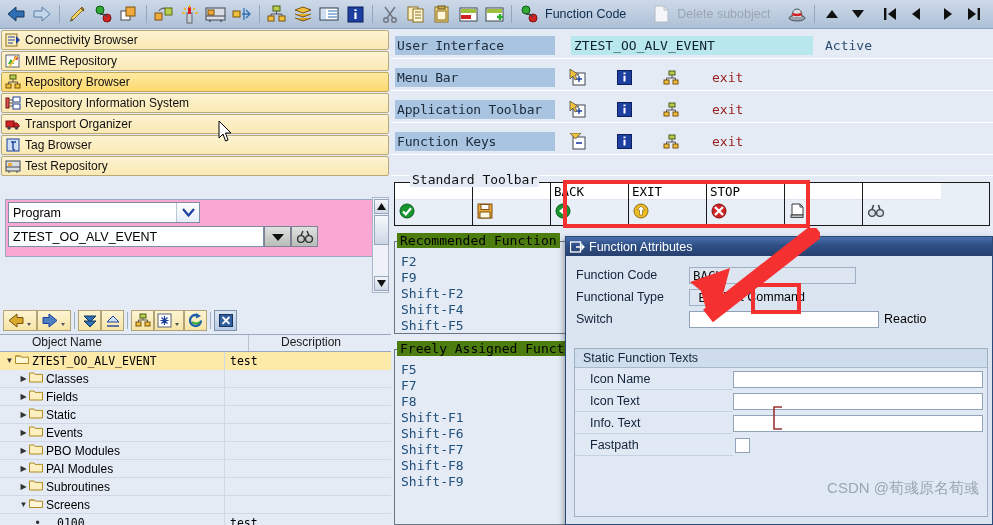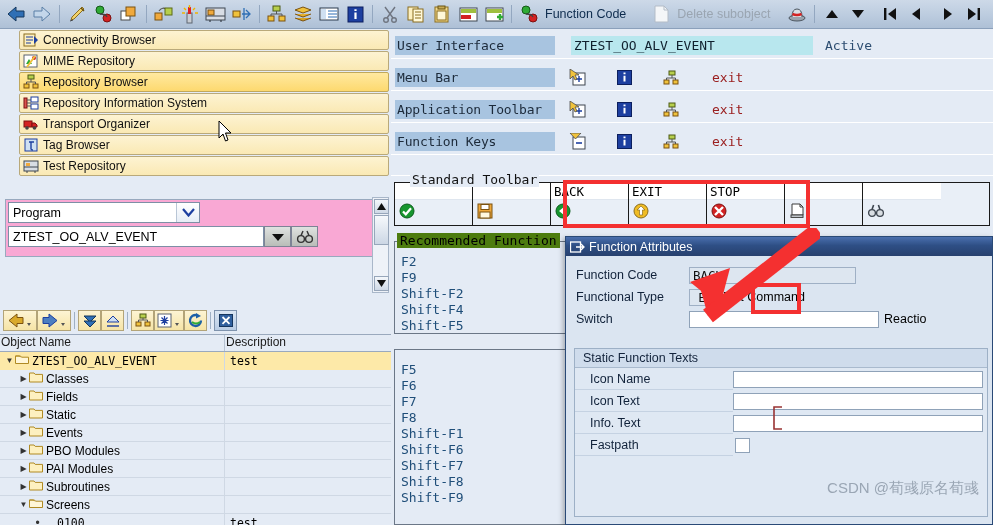--- a/index.html
+++ b/index.html
@@ -23,21 +23,21 @@
   .tbtn { width:26px; height:25px; display:flex; align-items:center; justify-content:center;
           cursor:pointer; }
   .tbtn svg { display:block; }
   .tsep { width:1px; height:18px; background:#93a7c0; margin:0 4px; }
   .tlabel { font-size:12.5px; color:#0d2b4d; padding-left:3px; white-space:nowrap; }
   .tlabel.dim { color:#9aa5b1; }
 
   
   #leftpanel { position:absolute; left:0; top:29px; width:391px; height:496px; background:#e4ebf5; }
   .navbtn {
-    height:20px; margin:1px 2px 1px 19px;
+    height:20px; margin:1px 2px 1px 1px;
     background: linear-gradient(180deg,#fdf3d2 0%,#fae9b4 100%);
     border:1px solid #b9a97a; border-radius:2px;
     display:flex; align-items:center; padding-left:3px; cursor:pointer;
     font-size:12px; color:#111;
   }
   .navbtn.sel { background: linear-gradient(180deg,#ffe9a0 0%,#fdd96f 100%); border-color:#c0a85c; }
   .navbtn .nicon { width:16px; height:16px; margin-right:4px; flex:0 0 16px; }
   .navbtn .nlabel { white-space:nowrap; }
 
   #cursor { position:absolute; left:218px; top:92px; width:16px; height:22px; pointer-events:none; }
@@ -73,21 +73,21 @@
   .ytb.w23 { width:23px; }
   .ytb.w30 { width:30px; }
   .ytbsep { width:1px; height:17px; background:#9fb0c4; margin:0 3px; }
   .bluetb { width:23px; height:21px; background:linear-gradient(180deg,#dbe6f3,#b9cce4);
             border:1px solid #7f93ad; display:flex; align-items:center; justify-content:center; cursor:pointer; }
 
   
   #tree { position:absolute; left:0px; top:305px; width:391px; height:220px; }
   #treehead { display:flex; height:18px; background:#e4ebf5;
               border-top:1px solid #9aa9bd; border-bottom:1px solid #9aa9bd; }
-  #treehead .th { font-size:12px; padding-left:1px; color:#1b1b1b; }
+  #treehead .th { font-size:12px; padding-left:8px; color:#1b1b1b;margin-left:24px; }
   #treehead .th.c1 { width:225px; border-right:1px solid #b7c3d2; }
   #treehead .th.c2 { flex:1; }
   .trow { display:flex; height:18px; border-bottom:1px solid #cfd8e4; font-size:12px; align-items:center; }
   .trow .c1 { width:225px; border-right:1px solid #cfd8e4; height:18px; display:flex; align-items:center; }
   .trow .c2 { flex:1; padding-left:5px; height:18px; display:flex; align-items:center; }
   .trow.sel .c1, .trow.sel .c2 { background:#fde9a8; }
   .twist { width:11px; text-align:center; font-size:8px; color:#333; }
   .tfolder { width:14px; margin-right:3px; }
 
   
@@ -835,23 +835,23 @@
     <div id="reckeys" style="padding-top:11px;">
         <div class="keyline">F2</div>
         <div class="keyline">F9</div>
         <div class="keyline">Shift-F2</div>
         <div class="keyline">Shift-F4</div>
         <div class="keyline">Shift-F5</div>
       </div>
   </div>
 
   <div class="grpbox" style="left:3px; top:320px; width:200px; height:176px;">
+    <div class="grptitle">Freely Assigned Funct</div>
     <div id="freekeys" style="padding-top:11px;">
         <div class="keyline">F5</div>
-        <div class="keyline">F6</div>
         <div class="keyline">F7</div>
         <div class="keyline">F8</div>
         <div class="keyline">Shift-F1</div>
         <div class="keyline">Shift-F6</div>
         <div class="keyline">Shift-F7</div>
         <div class="keyline">Shift-F8</div>
         <div class="keyline">Shift-F9</div>
       </div>
   </div>
 </div>

